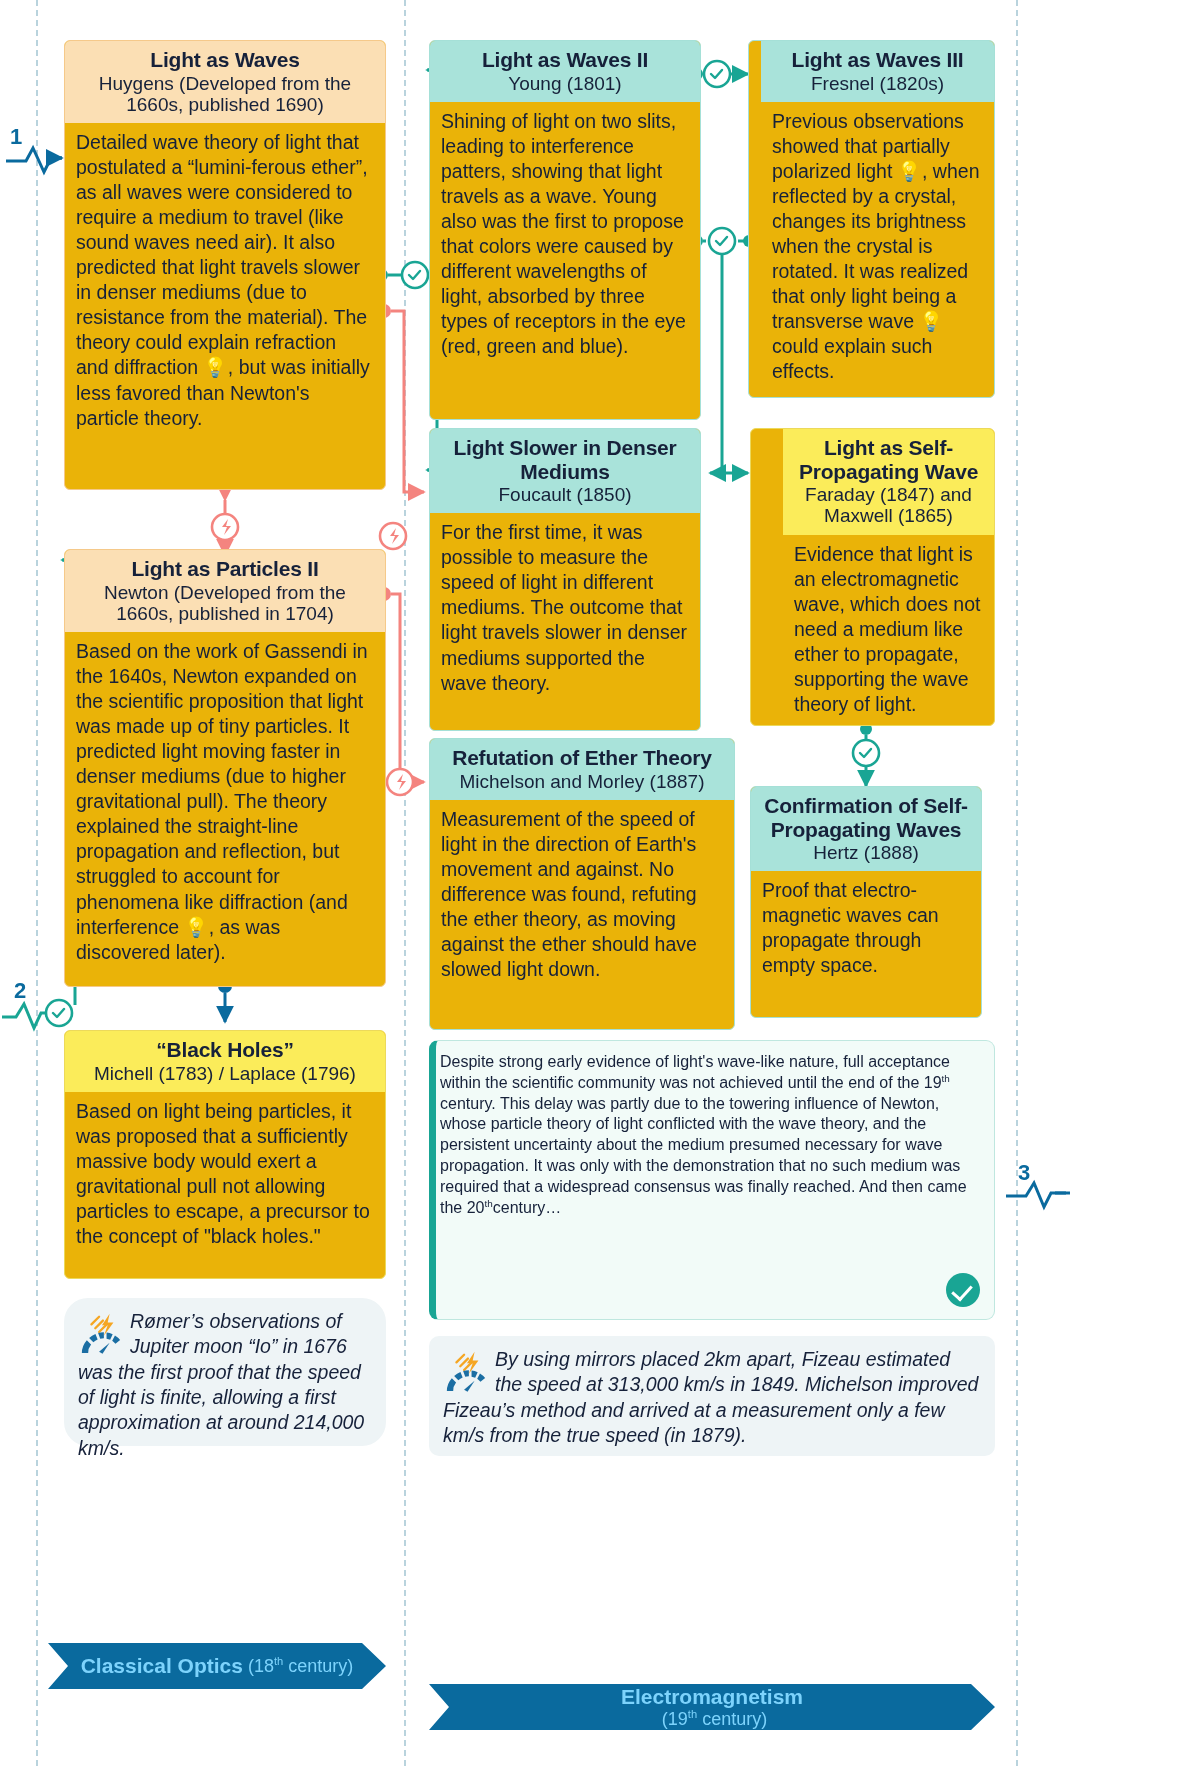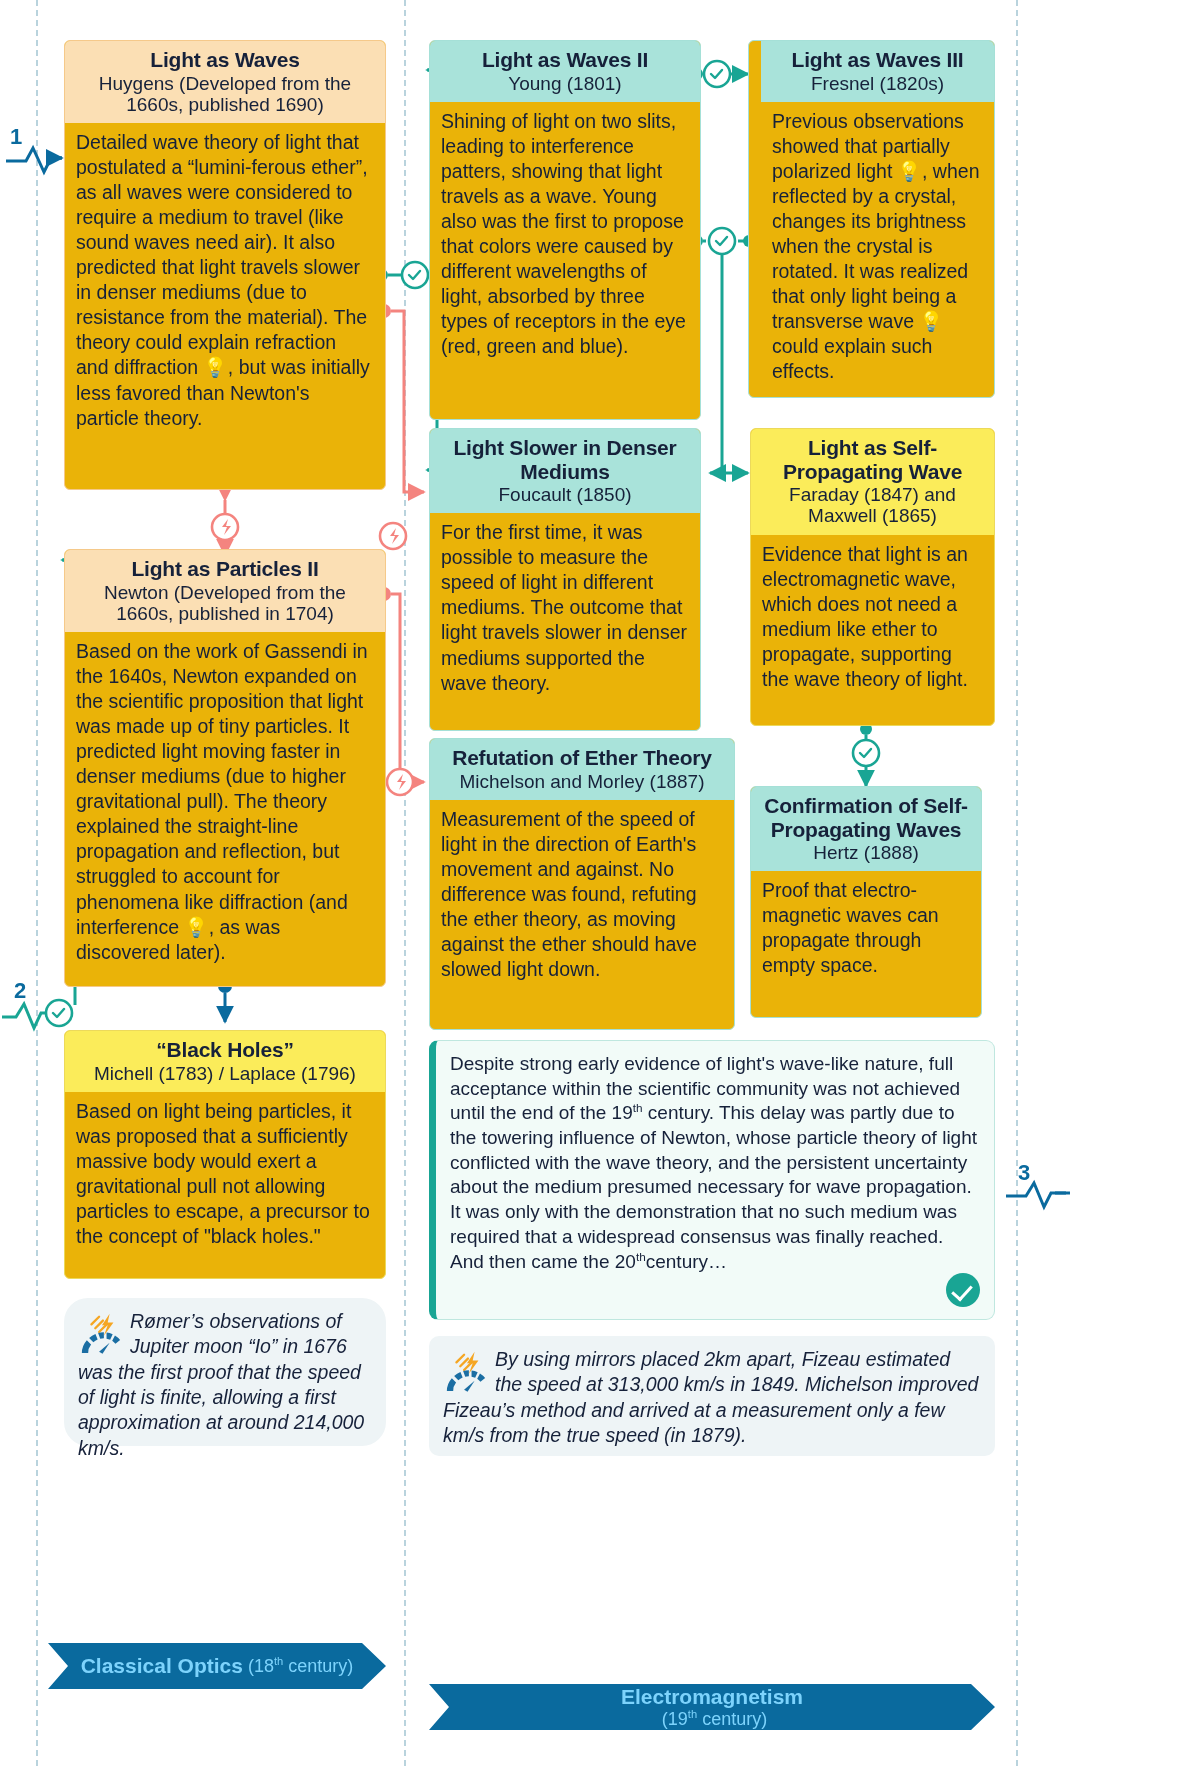--- a/index.html
+++ b/index.html
@@ -57,22 +57,22 @@
   .c-yellow{border-color:#ecd95b;}
   .c-yellow .hd{background:#fbec5a;}
 
   
   .conclusion{
     position:absolute;box-sizing:border-box;
     background:#f2fbf8;
     border:1.5px solid #bfe7df;
     border-left:7px solid #19a594;
     border-radius:9px;
-    padding:11px 14px 10px 14px;
-    font-size:19px;line-height:1.30;
+    padding:11px 14px 10px 4px;
+    font-size:16px;line-height:1.30;
   }
   .conclusion .tick{
     position:absolute;right:14px;bottom:12px;
     width:34px;height:34px;border-radius:50%;
     background:#19a594;
   }
   .conclusion .tick:after{
     content:"";position:absolute;left:10px;top:8px;
     width:9px;height:16px;border:3.2px solid #fff;
     border-top:none;border-left:none;transform:rotate(42deg);
@@ -235,21 +235,21 @@
   </div>
 
   <div class="card c-teal" style="left:429px;top:428px;width:272px;height:303px;">
     <div class="hd">
       <span class="t">Light Slower in Denser Mediums</span>
       <span class="s">Foucault (1850)</span>
     </div>
     <div class="bd">For the first time, it was possible to measure the speed of light in different mediums. The outcome that light travels slower in denser mediums supported the wave theory.</div>
   </div>
 
-  <div class="card c-yellow" style="left:750px;top:428px;width:245px;height:298px;">
+  <div class="card c-yellow" style="left:750px;top:428px;width:245px;height:298px;padding-left:32px;">
     <div class="hd">
       <span class="t">Light as Self-Propagating Wave</span>
       <span class="s">Faraday (1847) and Maxwell (1865)</span>
     </div>
     <div class="bd">Evidence that light is an electromagnetic wave, which does not need a medium like ether to propagate, supporting the wave theory of light.</div>
   </div>
 
   <div class="card c-teal" style="left:429px;top:738px;width:306px;height:292px;">
     <div class="hd">
       <span class="t">Refutation of Ether Theory</span>

